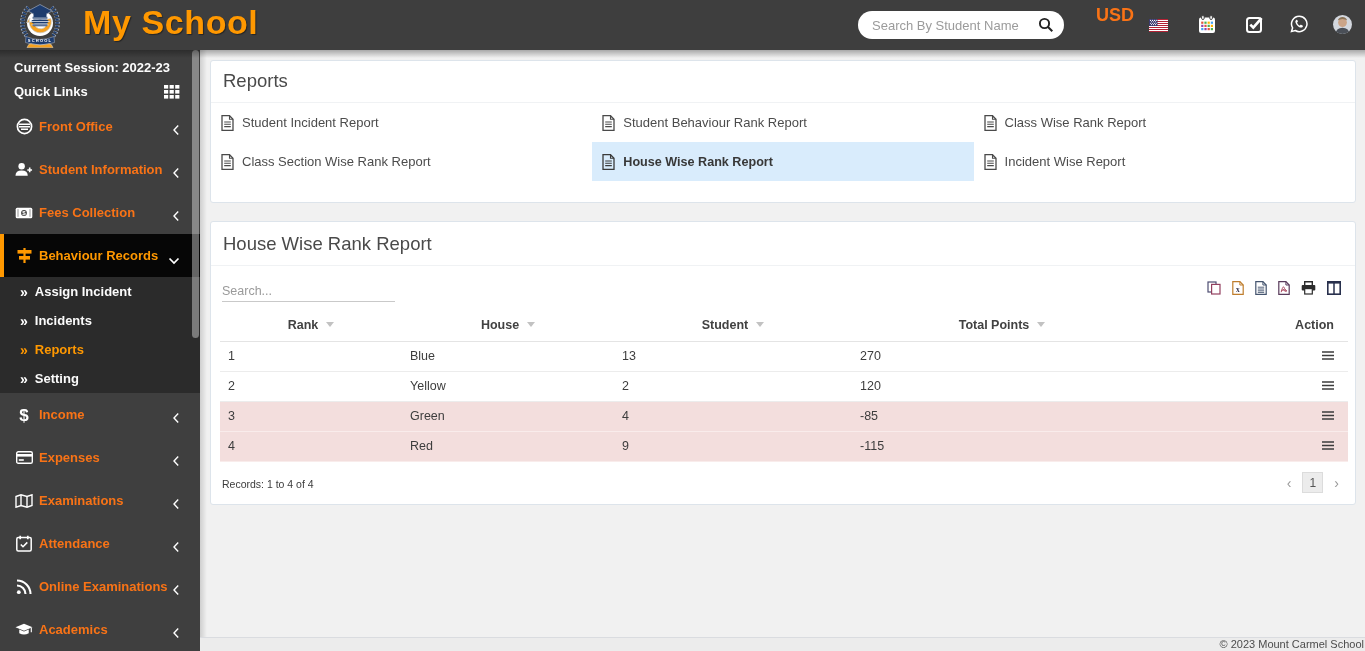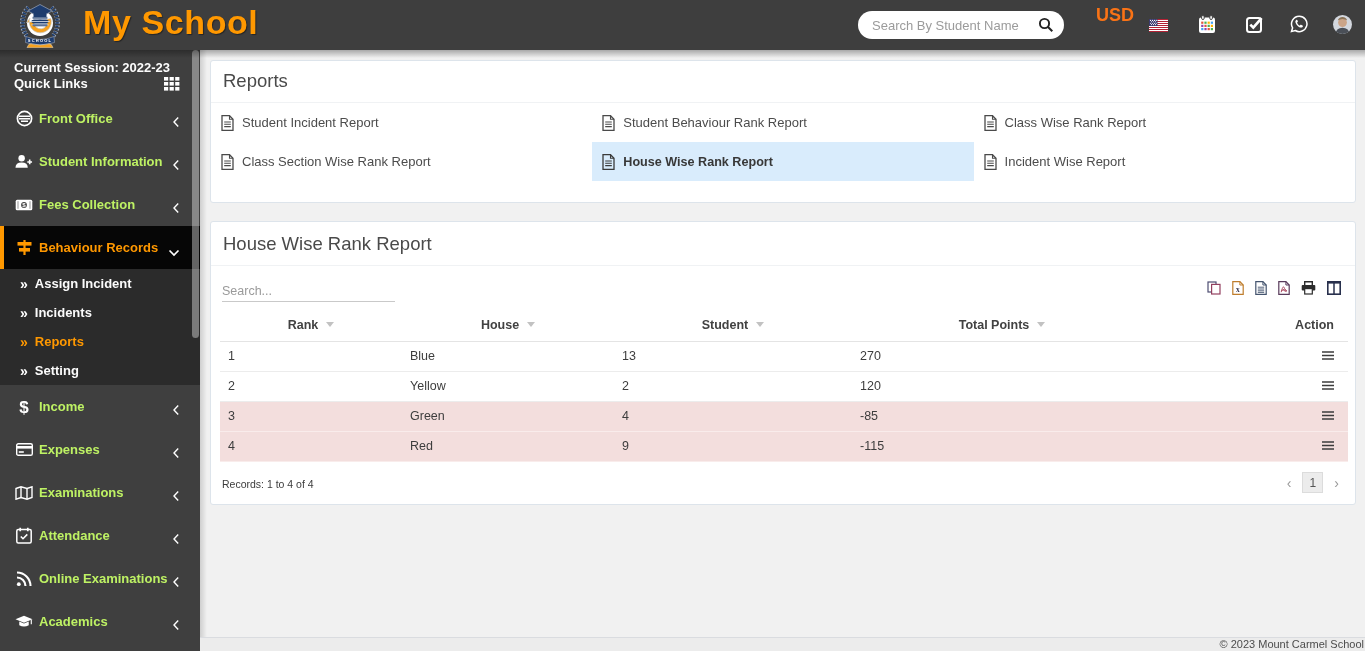--- a/index.html
+++ b/index.html
@@ -9,25 +9,25 @@
 .shadowstrip{position:absolute;left:0;top:50px;height:8px;width:1365px;background:linear-gradient(rgba(0,0,0,.30),rgba(0,0,0,0));z-index:35;pointer-events:none}
 .logo{position:absolute;left:17px;top:2px}
 .brand{position:absolute;left:83px;top:3px;font-size:34px;letter-spacing:.6px;font-weight:bold;color:#ff9800;text-shadow:1px 1px 1px rgba(0,0,0,.4)}
 .search{position:absolute;left:858px;top:11px;width:206px;height:28px;background:#fff;border-radius:15px}
 .search span{position:absolute;left:14px;top:7px;font-size:13px;color:#9b9b9b;white-space:nowrap;overflow:hidden;width:155px;display:block}
 .search svg{position:absolute;right:10px;top:6px}
 .usd{position:absolute;left:1096px;top:5px;font-size:18px;font-weight:bold;color:#f97316}
 .hico{position:absolute;top:16px}
 .sb{position:absolute;left:0;top:50px;width:200px;height:601px;background:#3f3f3f;z-index:20;color:#fff}
 .sess{padding:10px 12px 0 14px;font-size:13px;font-weight:bold;color:#fdfdfd}
-.sess .row2{margin-top:1px;display:flex;justify-content:space-between;align-items:center;padding-bottom:6px}
+.sess .row2{margin-top:9px;display:flex;justify-content:space-between;align-items:center;padding-bottom:6px}
 .menu{margin-top:0}
 .mitem{height:43px;display:flex;align-items:center;position:relative}
 .mitem .mic{width:18px;margin-left:15px;display:flex;justify-content:center}
-.mitem .mlabel{margin-left:6px;font-size:13px;font-weight:bold;color:#bef264}
+.mitem .mlabel{margin-left:6px;font-size:13px;font-weight:bold;color:#f97316}
 .mitem .chev{position:absolute;right:20px;top:17px}
 .mitem.active{background:#060606;border-left:4px solid #ff9800}
 .mitem.active .mic{margin-left:11px}
 .mitem.active .mlabel{color:#ff9800}
 .smenu{background:#2b2b2b}
 .sitem{height:29px;display:flex;align-items:center;font-size:13px;font-weight:bold;color:#fbfbfb}
 .sitem .arr{margin-left:20px;margin-right:7px;font-size:14px;color:#fff;font-weight:bold}
 .sitem.cur{color:#ff9800}
 .sitem.cur .arr{color:#ff9800}
 .sthumb{position:absolute;right:1px;top:0;width:7px;height:288px;background:rgba(255,255,255,.38);border-radius:4px;z-index:25}

